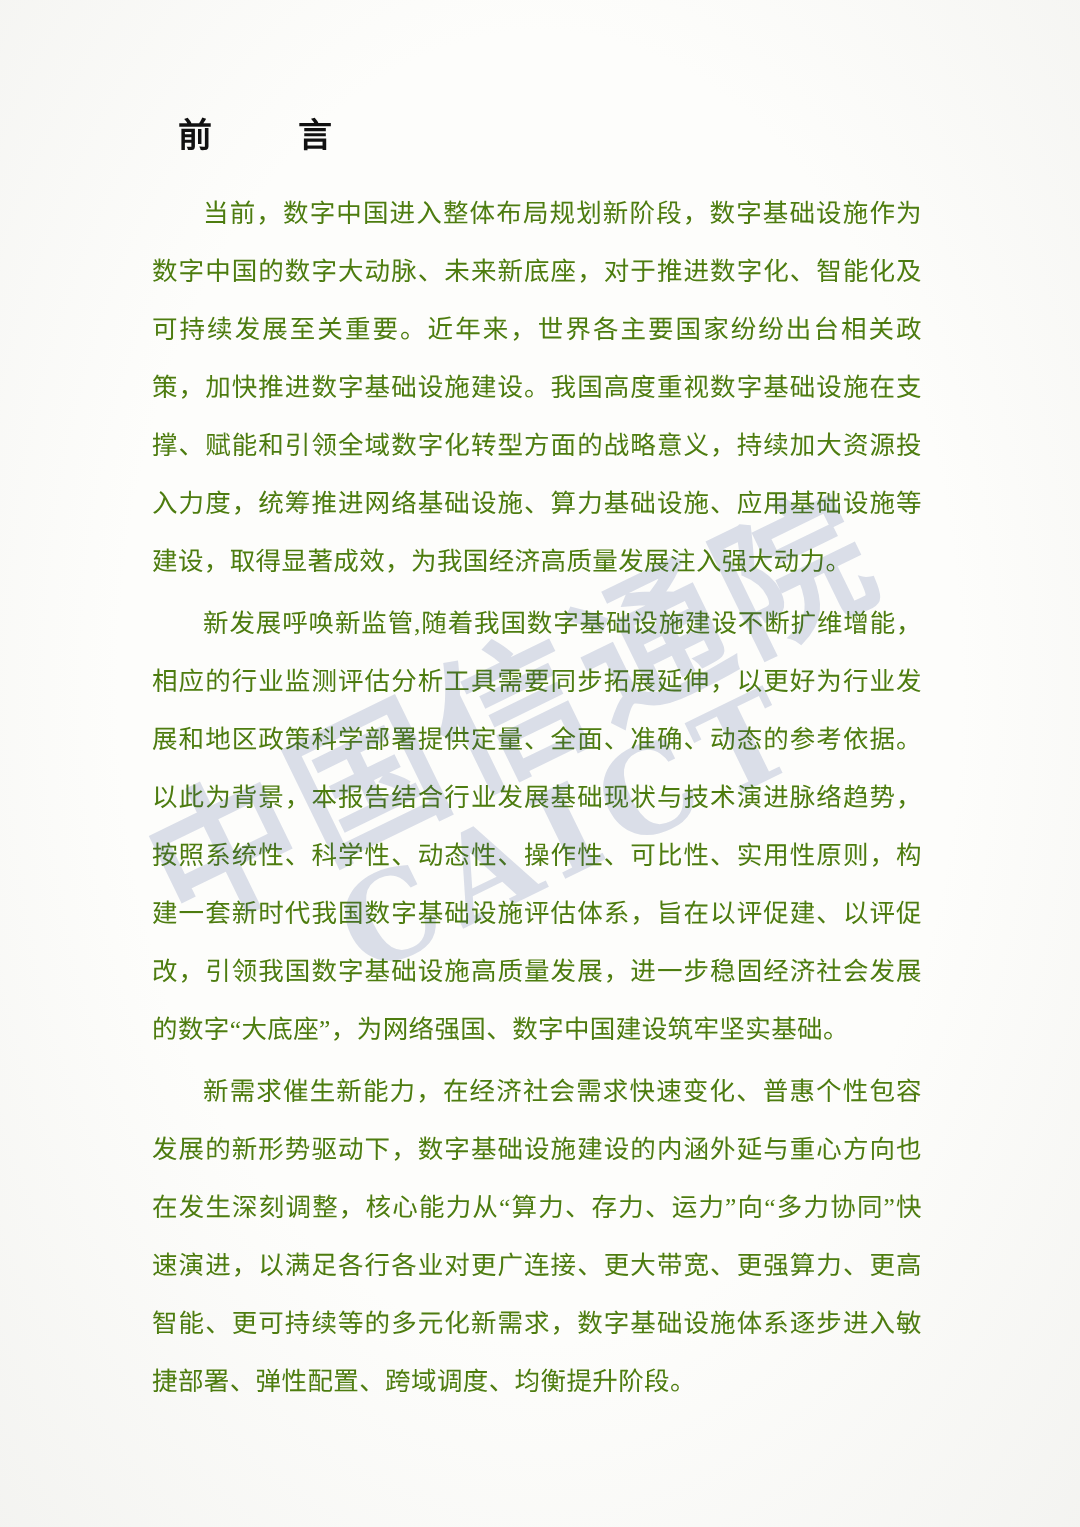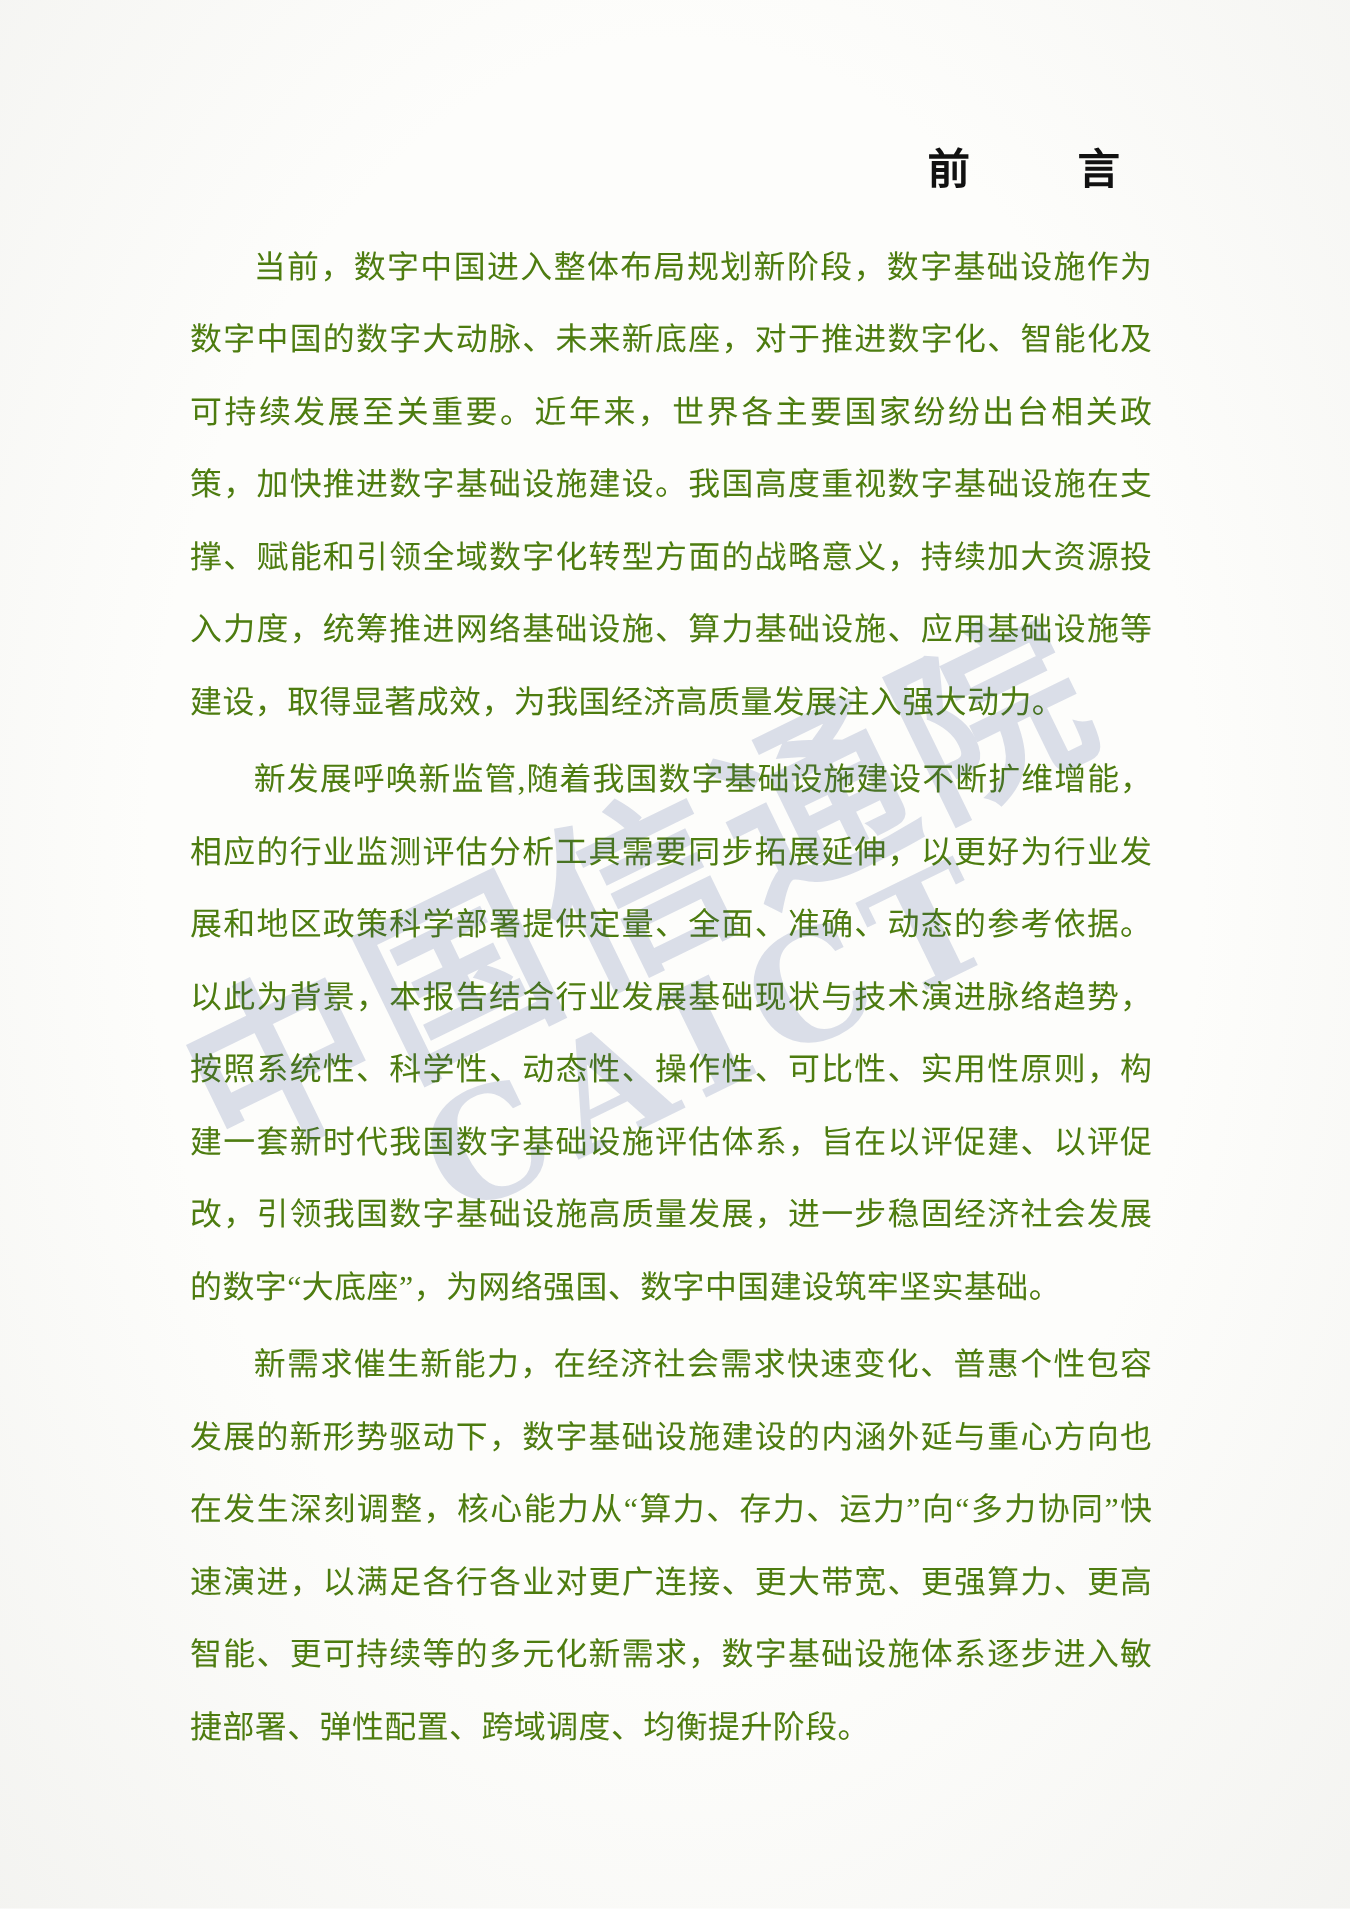--- a/index.html
+++ b/index.html
@@ -68,21 +68,21 @@
   
   .content {
     position: absolute;
     left: 152px;
     top: 108px;
     width: 770px;
     z-index: 2;
   }
 
   .doc-title {
-    text-align: right;
+    text-align: left;
     font-size: 34px;
     font-weight: 700;
     letter-spacing: 26px;
     text-indent: 26px;
     color: #111;
     margin: 0 0 28px 0;
     font-family: "DejaVu Serif", "Liberation Serif", serif;
   }
 
   .para {

